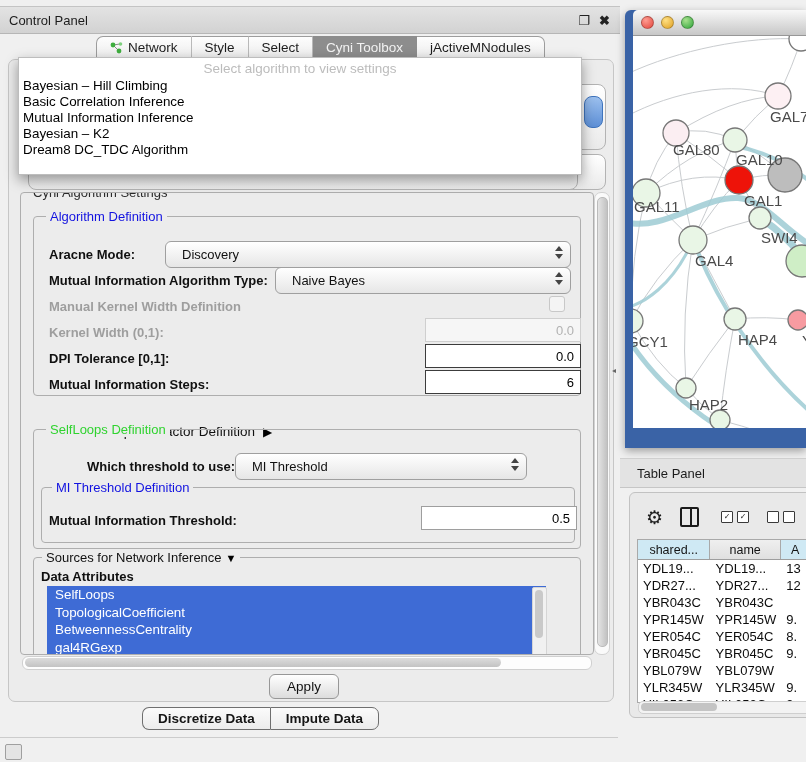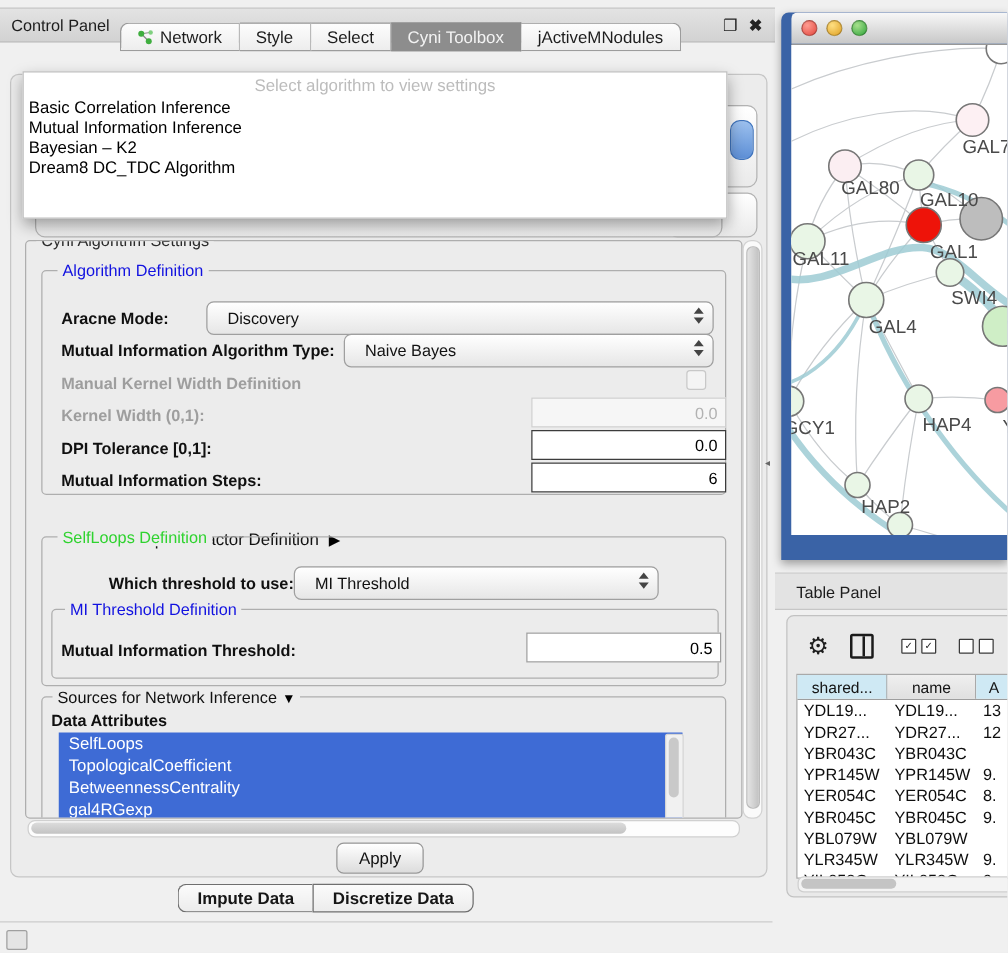--- a/index.html
+++ b/index.html
@@ -8,21 +8,21 @@
   .abs{position:absolute;}
 
   
   #cp-titlebar{left:0;top:6px;width:620px;height:26px;background:linear-gradient(#e3e3e3,#d2d2d2);
     border-top:1px solid #c4c4c4;border-bottom:1px solid #b6b6b6;display:flex;align-items:center;}
   #cp-title{font-size:13px;color:#1c1c1c;padding-left:9px;}
   #cp-winbtns{margin-left:auto;display:flex;gap:9px;padding-right:10px;align-items:center;}
   .winbtn{font-size:13px;font-weight:bold;color:#222;cursor:default;line-height:1;}
 
   
-  #top-tabs{left:96px;top:18px;height:23px;display:flex;z-index:5;}
+  #top-tabs{left:96px;top:36px;height:23px;display:flex;z-index:5;}
   .ttab{display:flex;align-items:center;gap:5px;padding:0 13px;font-size:13.5px;color:#1d1d1d;
     background:linear-gradient(#fdfdfd,#ededed);border-top:1px solid #9c9c9c;border-bottom:1px solid #9c9c9c;
     border-right:1px solid #b9b9b9;}
   .ttab:first-child{border-left:1px solid #9c9c9c;border-radius:7px 0 0 0;}
   .ttab:last-child{border-radius:0 7px 0 0;border-right:1px solid #9c9c9c;}
   .ttab.sel{background:#8d8d8d;color:#f3f3f3;border-color:#8d8d8d;}
 
   
   #cp-body{left:8px;top:59px;width:604px;height:641px;background:#ececec;border:1px solid #c6c6c6;border-radius:7px;}
 
@@ -161,20 +161,21 @@
   <div id="cp-body" class="abs"></div>
 
   <div class="sliver abs" style="left:534px;top:84px;width:70px;height:64px;"></div>
   <div id="sliver-blue" class="abs"></div>
   <div class="sliver abs" style="left:534px;top:154px;width:70px;height:34px;"></div>
   <div class="sliver abs" style="left:28px;top:152px;width:548px;height:36px;"></div>
 
   <div id="algo-popup" class="abs">
     <div id="algo-placeholder">Select algorithm to view settings</div>
     <div id="algo-items">
+        <div class="algo-item">Bayesian – Hill Climbing</div>
         <div class="algo-item">Basic Correlation Inference</div>
         <div class="algo-item">Mutual Information Inference</div>
         <div class="algo-item">Bayesian – K2</div>
         <div class="algo-item">Dream8 DC_TDC Algorithm</div>
       </div>
   </div>
 
   <div id="settings-box" class="groupbox">
     <span class="legend" id="settings-legend">Cyni Algorithm Settings</span>
 
@@ -246,22 +247,22 @@
     <div id="vscroll-thumb" class="abs"></div>
   </div>
 
   <div id="hscroll" class="abs">
     <div id="hscroll-thumb" class="abs"></div>
   </div>
 
   <div id="apply-btn" class="abs">Apply</div>
 
   <div id="bottom-tabs" class="abs">
+      <div class="btab">Discretize Data</div>
       <div class="btab">Impute Data</div>
-      <div class="btab">Discretize Data</div>
     </div>
   <div id="bottom-divider" class="abs"></div>
   <div id="mini-square" class="abs"></div>
   <span id="splitter-arrow" class="abs">◂</span>
 
   <div id="net-window" class="abs">
     <div id="net-titlebar">
       <span class="light" id="light-red"></span>
       <span class="light" id="light-yellow"></span>
       <span class="light" id="light-green"></span>

